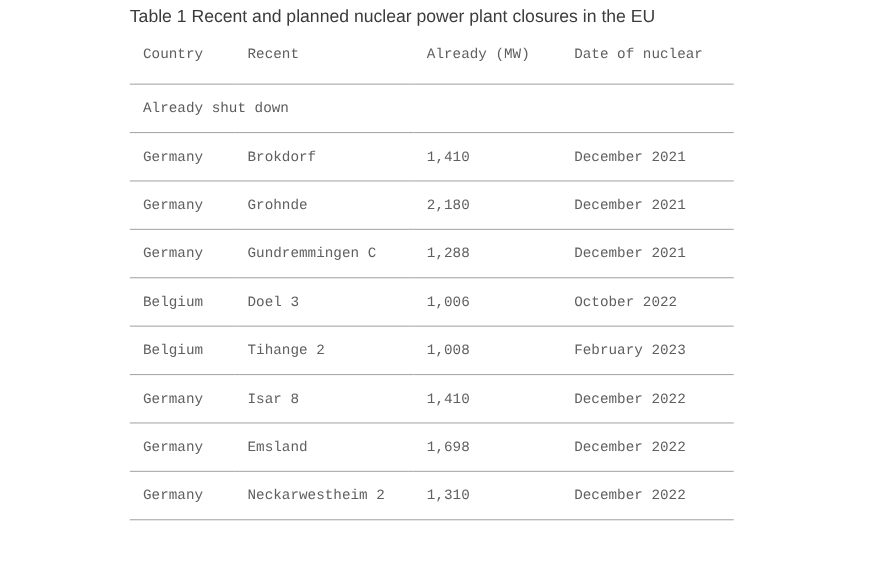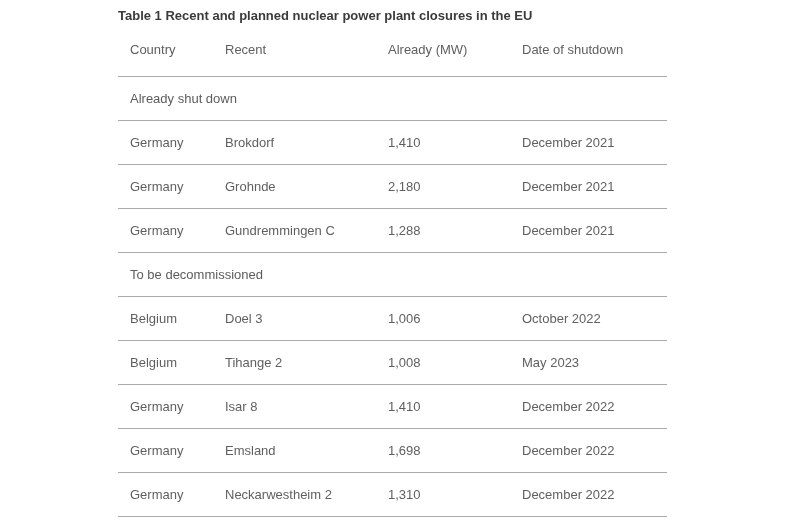--- a/index.html
+++ b/index.html
@@ -9,31 +9,32 @@
     font-family: "Liberation Sans", "DejaVu Sans", sans-serif;
     overflow: hidden;
   }
   .table-wrap {
     position: absolute;
     left: 118px;
     top: 8px;
     width: 549px;
   }
   .table-title {
-    font-size: 13px;
-    font-weight: bold;
+    font-size: 16px;
+    font-weight: normal;
     color: #3b3b3b;
     line-height: 15px;
     height: 15px;
   }
   table.closures {
     width: 549px;
     border-collapse: collapse;
     table-layout: fixed;
     margin-top: 1px;
+    font-family: Liberation Mono, monospace;
   }
   col.c1 { width: 95px; }
   col.c2 { width: 163px; }
   col.c3 { width: 134px; }
   col.c4 { width: 157px; }
   thead tr { height: 52px; }
   tbody tr { height: 44px; margin-top: 33px; }
   th, td {
     text-align: left;
     vertical-align: middle;
@@ -59,21 +60,21 @@
       <col class="c1">
         <col class="c2">
         <col class="c3">
         <col class="c4">
     </colgroup>
     <thead>
       <tr>
         <th>Country</th>
         <th>Recent</th>
         <th>Already (MW)</th>
-        <th>Date of shutdown</th>
+        <th>Date of nuclear</th>
       </tr>
     </thead>
     <tbody>
       <tr class="section-row">
         <td colspan="4">Already shut down</td>
       </tr>
       <tr>
         <td>Germany</td>
         <td>Brokdorf</td>
         <td>1,410</td>
@@ -84,34 +85,31 @@
         <td>Grohnde</td>
         <td>2,180</td>
         <td>December 2021</td>
       </tr>
       <tr>
         <td>Germany</td>
         <td>Gundremmingen C</td>
         <td>1,288</td>
         <td>December 2021</td>
       </tr>
-      <tr class="section-row">
-        <td colspan="4">To be decommissioned</td>
-      </tr>
       <tr>
         <td>Belgium</td>
         <td>Doel 3</td>
         <td>1,006</td>
         <td>October 2022</td>
       </tr>
       <tr>
         <td>Belgium</td>
         <td>Tihange 2</td>
         <td>1,008</td>
-        <td>May 2023</td>
+        <td>February 2023</td>
       </tr>
       <tr>
         <td>Germany</td>
         <td>Isar 8</td>
         <td>1,410</td>
         <td>December 2022</td>
       </tr>
       <tr>
         <td>Germany</td>
         <td>Emsland</td>

